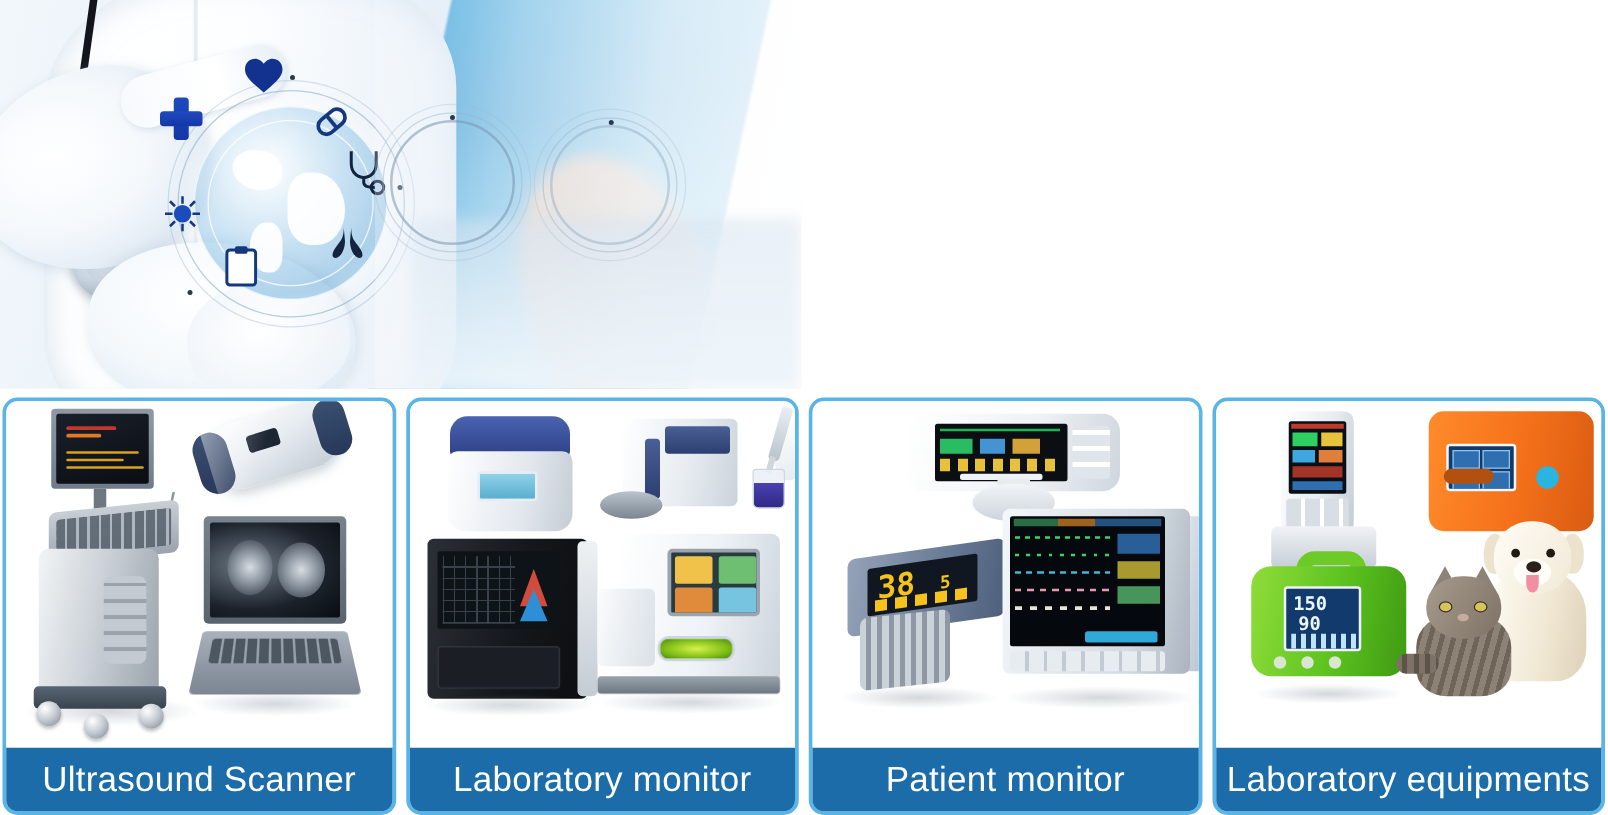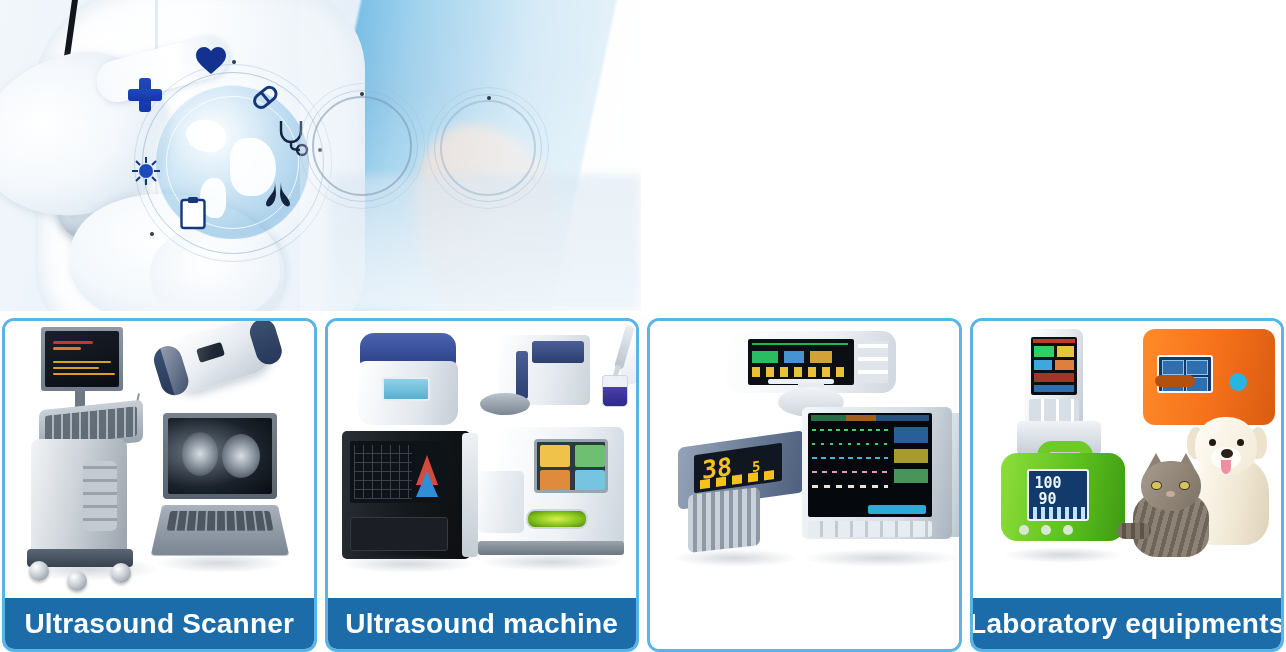--- a/index.html
+++ b/index.html
@@ -94,21 +94,21 @@
     color:#ffffff; white-space:nowrap;
     text-shadow:0 0 4px #ffffff, 0 0 10px #4ea6ef, 0 0 20px #2f7fd0, 0 0 34px #1e63b4, 2px 2px 3px rgba(10,40,70,.7);}
 
   
   .cards{ position:absolute; left:0; top:318px; width:1286px; height:334px; display:flex; gap:8px; padding:0 2px; }
   .card{ position:relative; flex:1 1 0; background:#ffffff;
     border:3px solid #5ab4e6; border-radius:12px; overflow:hidden; display:flex; flex-direction:column;}
   .card-media{ position:relative; flex:1 1 auto; background:#ffffff; }
   .card-label{ height:52px; background:#1b6ca8; color:#ffffff;
     display:flex; align-items:center; justify-content:center;
-    font-size:28px; font-weight:bold; letter-spacing:.2px; border-radius:0 0 7px 7px;
+    font-size:28px; font-weight:normal; letter-spacing:.2px; border-radius:0 0 7px 7px;
     margin:0 -1px -1px -1px; white-space:nowrap;}
 
   
   .pr{ position:absolute; }
   .scr{ position:absolute; background:#0b1017; border-radius:2px; overflow:hidden;}
   .shine{ position:absolute; inset:0; background:linear-gradient(120deg, rgba(255,255,255,.45), rgba(255,255,255,0) 45%); pointer-events:none;}
 
   
   .us-monitor{ left:36px; top:6px; width:82px; height:64px; background:linear-gradient(#8e99a5,#6f7b88); border-radius:3px; padding:4px;}
   .us-monitor .scr{ inset:4px; background:linear-gradient(160deg,#1a1f2a,#0a0d13);}
@@ -438,21 +438,21 @@
             <div class="tile" style="left:38px;top:3px;background:#6fbf73;"></div>
             <div class="tile" style="left:3px;top:28px;background:#e08a3c;"></div>
             <div class="tile" style="left:38px;top:28px;background:#76c4e0;"></div>
           </div>
           <div class="green"></div>
           <div class="foot"></div>
         </div>
         <div class="shadow" style="left:12px;top:234px;width:136px;height:18px;"></div>
         <div class="shadow" style="left:150px;top:232px;width:148px;height:18px;"></div>
       </div>
-      <div class="card-label">Ultrasound machine</div>
+      <div class="card-label">Laboratory monitor</div>
     </div>
 
     <div class="card">
       <div class="card-media">
         <div class="pr vsm">
           <div class="bd"></div>
           <div class="scr">
             <div style="position:absolute;left:4px;top:4px;width:96px;height:2px;background:#1fb457;"></div>
             <div style="position:absolute;left:4px;top:12px;width:26px;height:12px;background:#2ecf68;opacity:.9;"></div>
             <div style="position:absolute;left:36px;top:12px;width:20px;height:12px;background:#4aa3e8;opacity:.9;"></div>
@@ -489,20 +489,21 @@
             <div style="position:absolute;left:86px;top:14px;width:34px;height:16px;background:#2f6fb0;opacity:.85;"></div>
             <div style="position:absolute;left:86px;top:36px;width:34px;height:14px;background:#d0c03a;opacity:.8;"></div>
             <div style="position:absolute;left:86px;top:56px;width:34px;height:14px;background:#59b96f;opacity:.8;"></div>
             <div style="position:absolute;left:60px;top:92px;width:58px;height:9px;background:#2fa9d8;border-radius:2px;"></div>
           </div>
           <div class="btns"></div>
         </div>
         <div class="shadow" style="left:22px;top:228px;width:126px;height:18px;"></div>
         <div class="shadow" style="left:152px;top:228px;width:158px;height:18px;"></div>
       </div>
+      <div class="card-label">Patient monitor</div>
     </div>
 
     <div class="card">
       <div class="card-media">
         <div class="pr hand">
           <div class="bd"></div>
           <div class="scr">
             <div style="position:absolute;left:2px;top:2px;width:42px;height:4px;background:#c0392b;"></div>
             <div style="position:absolute;left:3px;top:9px;width:20px;height:11px;background:#2fcf63;"></div>
             <div style="position:absolute;left:26px;top:9px;width:17px;height:11px;background:#e8c33c;"></div>
@@ -524,21 +525,21 @@
             <div class="tile" style="left:27px;top:20px;"></div>
           </div>
           <div class="bar"></div>
           <div class="kn"></div>
         </div>
 
         <div class="pr green-bp">
           <div class="hd"></div>
           <div class="bd"></div>
           <div class="scr">
-            <div style="position:absolute;left:6px;top:3px;font-size:15px;font-weight:bold;color:#eaf6ff;font-family:'DejaVu Sans Mono',monospace;">100</div>
+            <div style="position:absolute;left:6px;top:3px;font-size:15px;font-weight:bold;color:#eaf6ff;font-family:'DejaVu Sans Mono',monospace;">150</div>
             <div style="position:absolute;left:10px;top:19px;font-size:15px;font-weight:bold;color:#eaf6ff;font-family:'DejaVu Sans Mono',monospace;">90</div>
             <div style="position:absolute;left:4px;top:36px;width:54px;height:12px;background:repeating-linear-gradient(90deg,#bfe4ff 0 4px,transparent 4px 8px);"></div>
           </div>
           <div style="position:absolute;left:18px;top:84px;width:10px;height:10px;border-radius:50%;background:#d9e6d0;"></div>
           <div style="position:absolute;left:40px;top:84px;width:10px;height:10px;border-radius:50%;background:#d9e6d0;"></div>
           <div style="position:absolute;left:62px;top:84px;width:10px;height:10px;border-radius:50%;background:#d9e6d0;"></div>
         </div>
 
         <div class="pr pets">
           <div class="dog">

